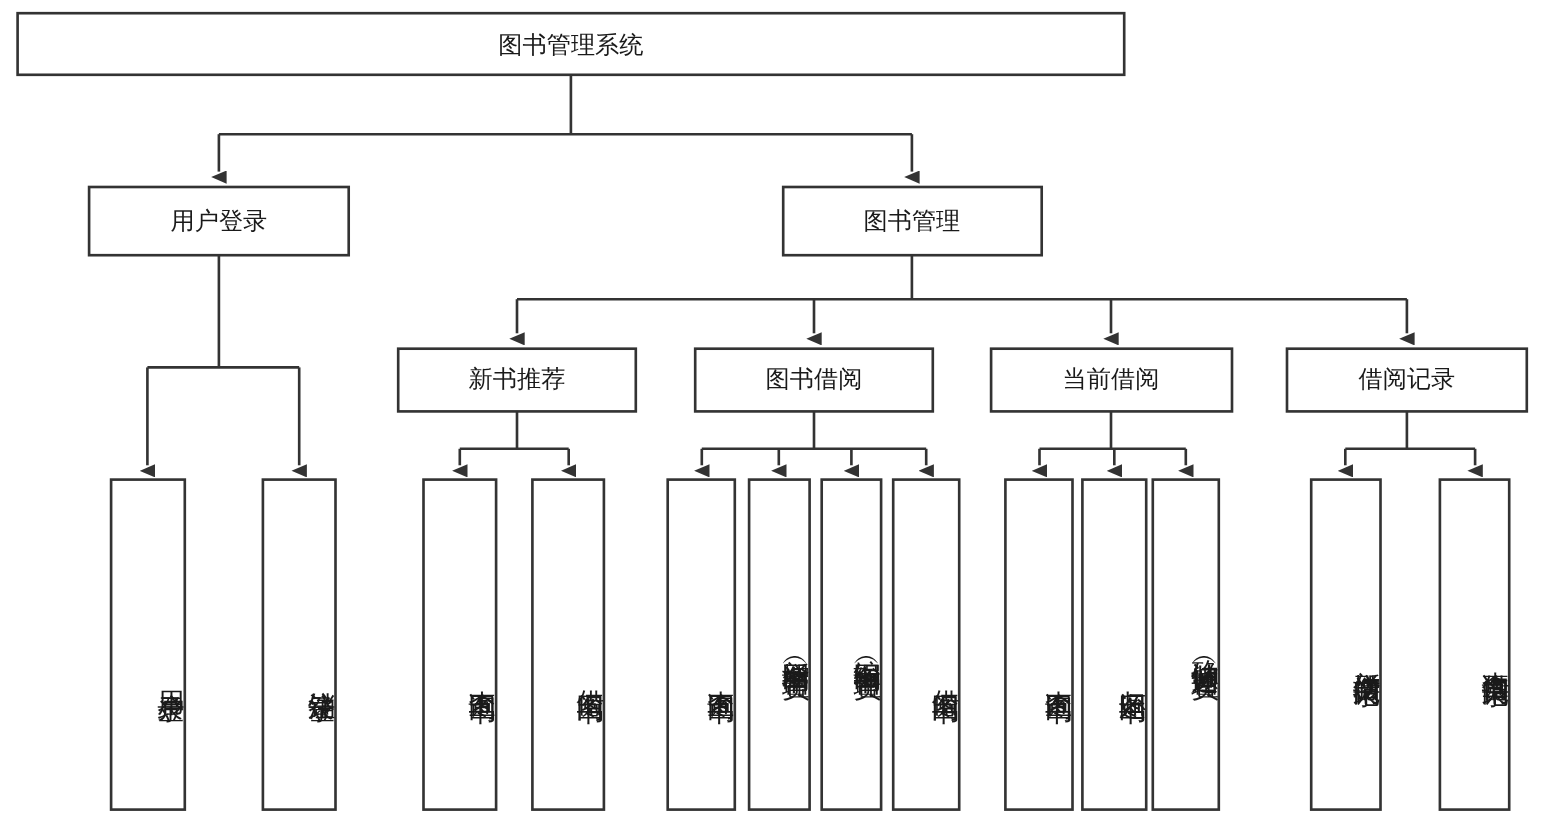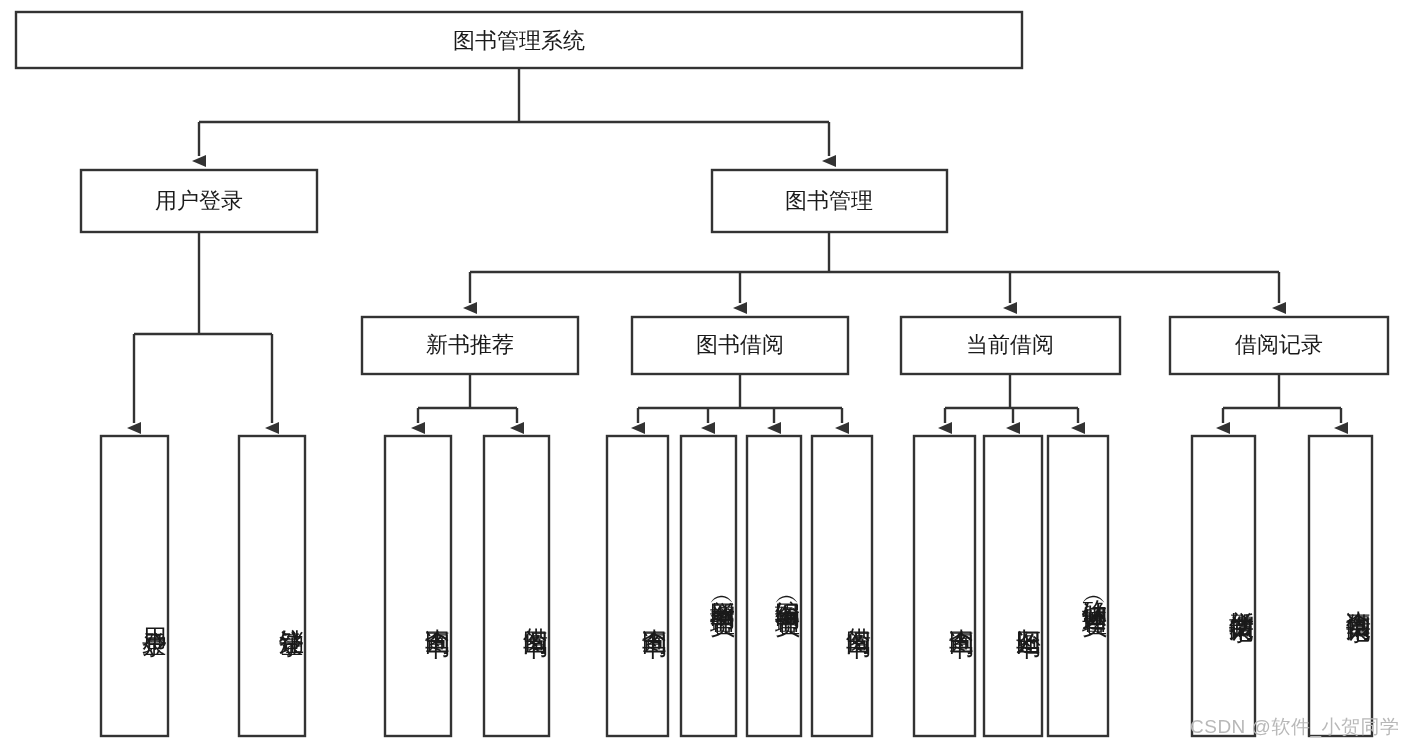--- a/index.html
+++ b/index.html
@@ -194,15 +194,14 @@
   <div class="leaf-label-v" style="left:607px;  top:488px; width:61px; height:248px;">查询图书</div>
   <div class="leaf-label-v" style="left:681px;  top:442px; width:55px; height:294px;">新增图书（管理员）</div>
   <div class="leaf-label-v" style="left:747px;  top:442px; width:54px; height:294px;">编辑图书（管理员）</div>
   <div class="leaf-label-v" style="left:812px;  top:488px; width:60px; height:248px;">借阅图书</div>
   <div class="leaf-label-v" style="left:914px;  top:488px; width:61px; height:248px;">查询图书</div>
   <div class="leaf-label-v" style="left:984px;  top:488px; width:58px; height:248px;">归还图书</div>
   <div class="leaf-label-v" style="left:1048px; top:442px; width:60px; height:294px;">确认归还（管理员）</div>
   <div class="leaf-label-v" style="left:1192px; top:455px; width:63px; height:281px;">新增借阅记录</div>
   <div class="leaf-label-v" style="left:1309px; top:455px; width:63px; height:281px;">查询借阅记录</div>
 
-  <div class="watermark">CSDN @软件_小贺同学</div>
 
 </div>
 
 </body></html>

